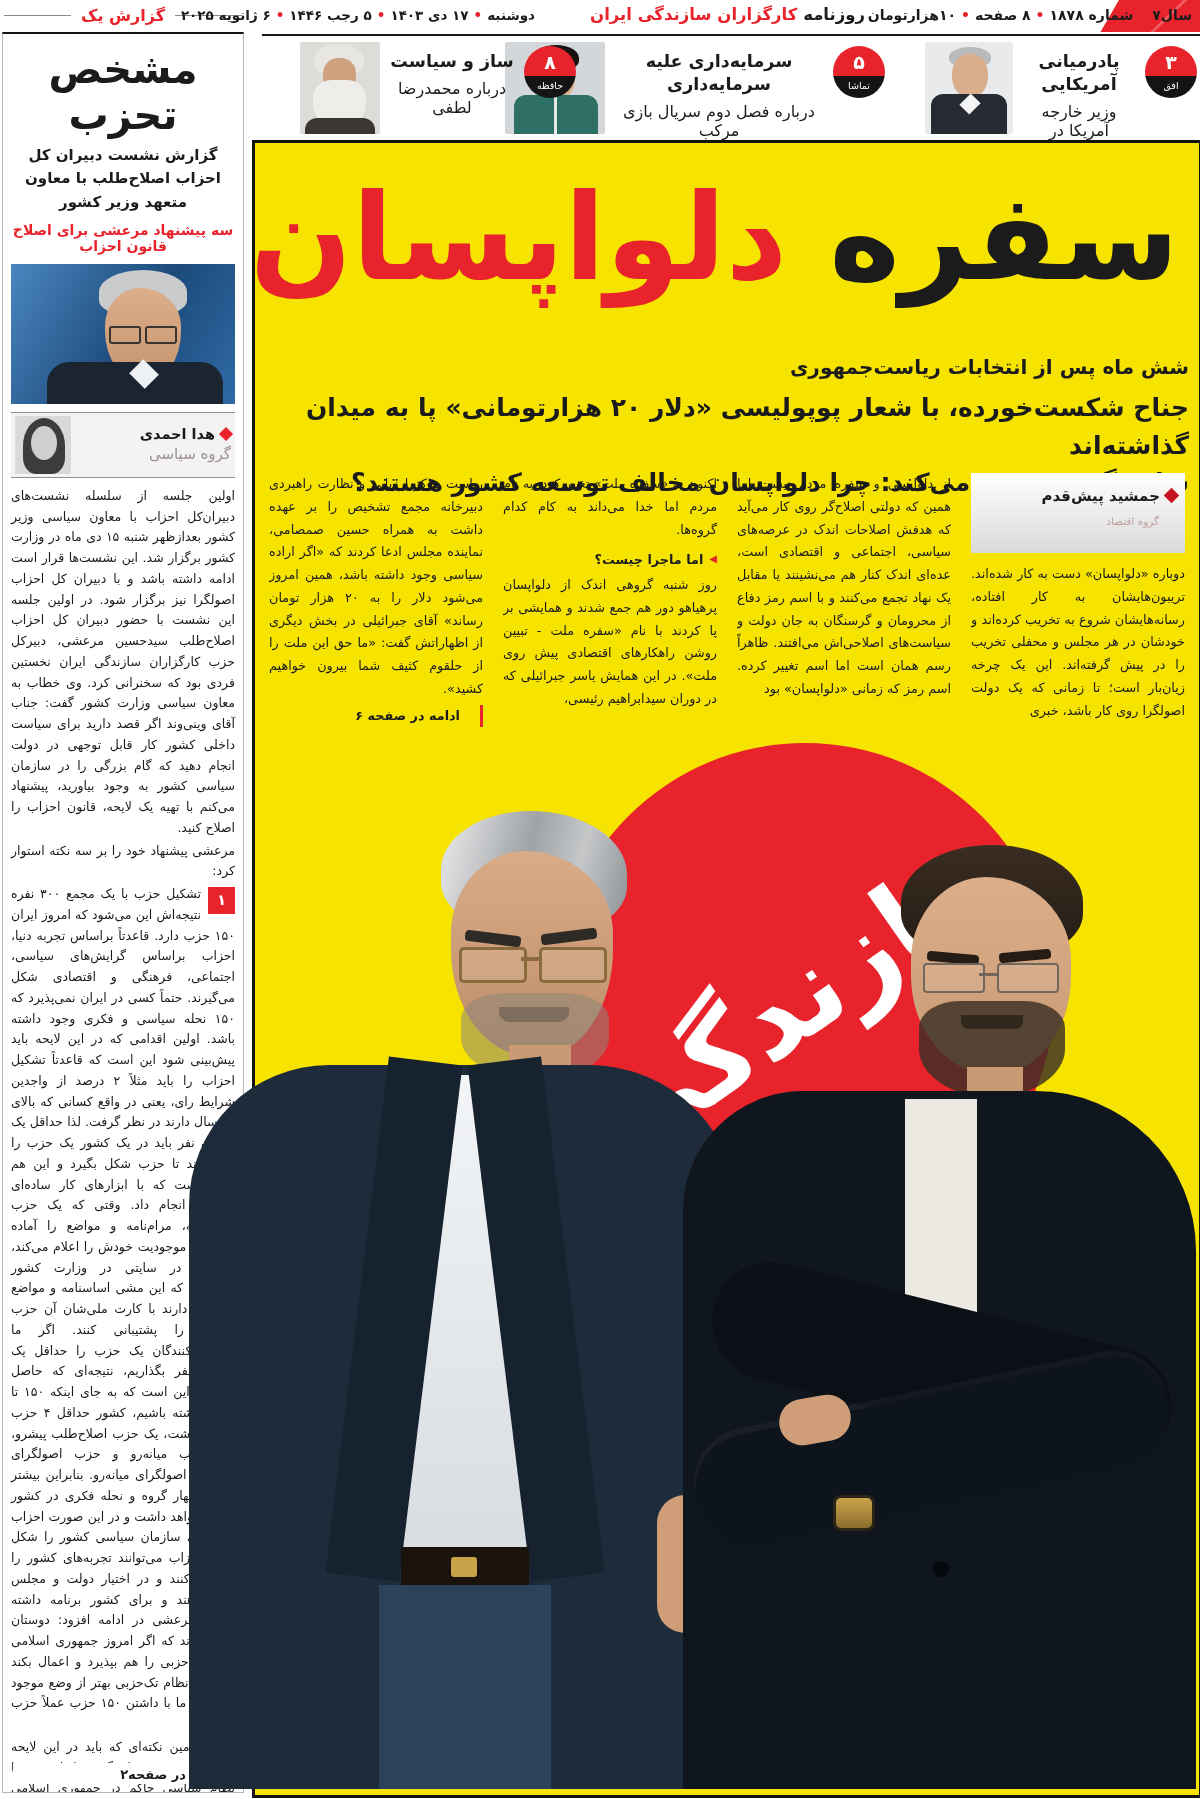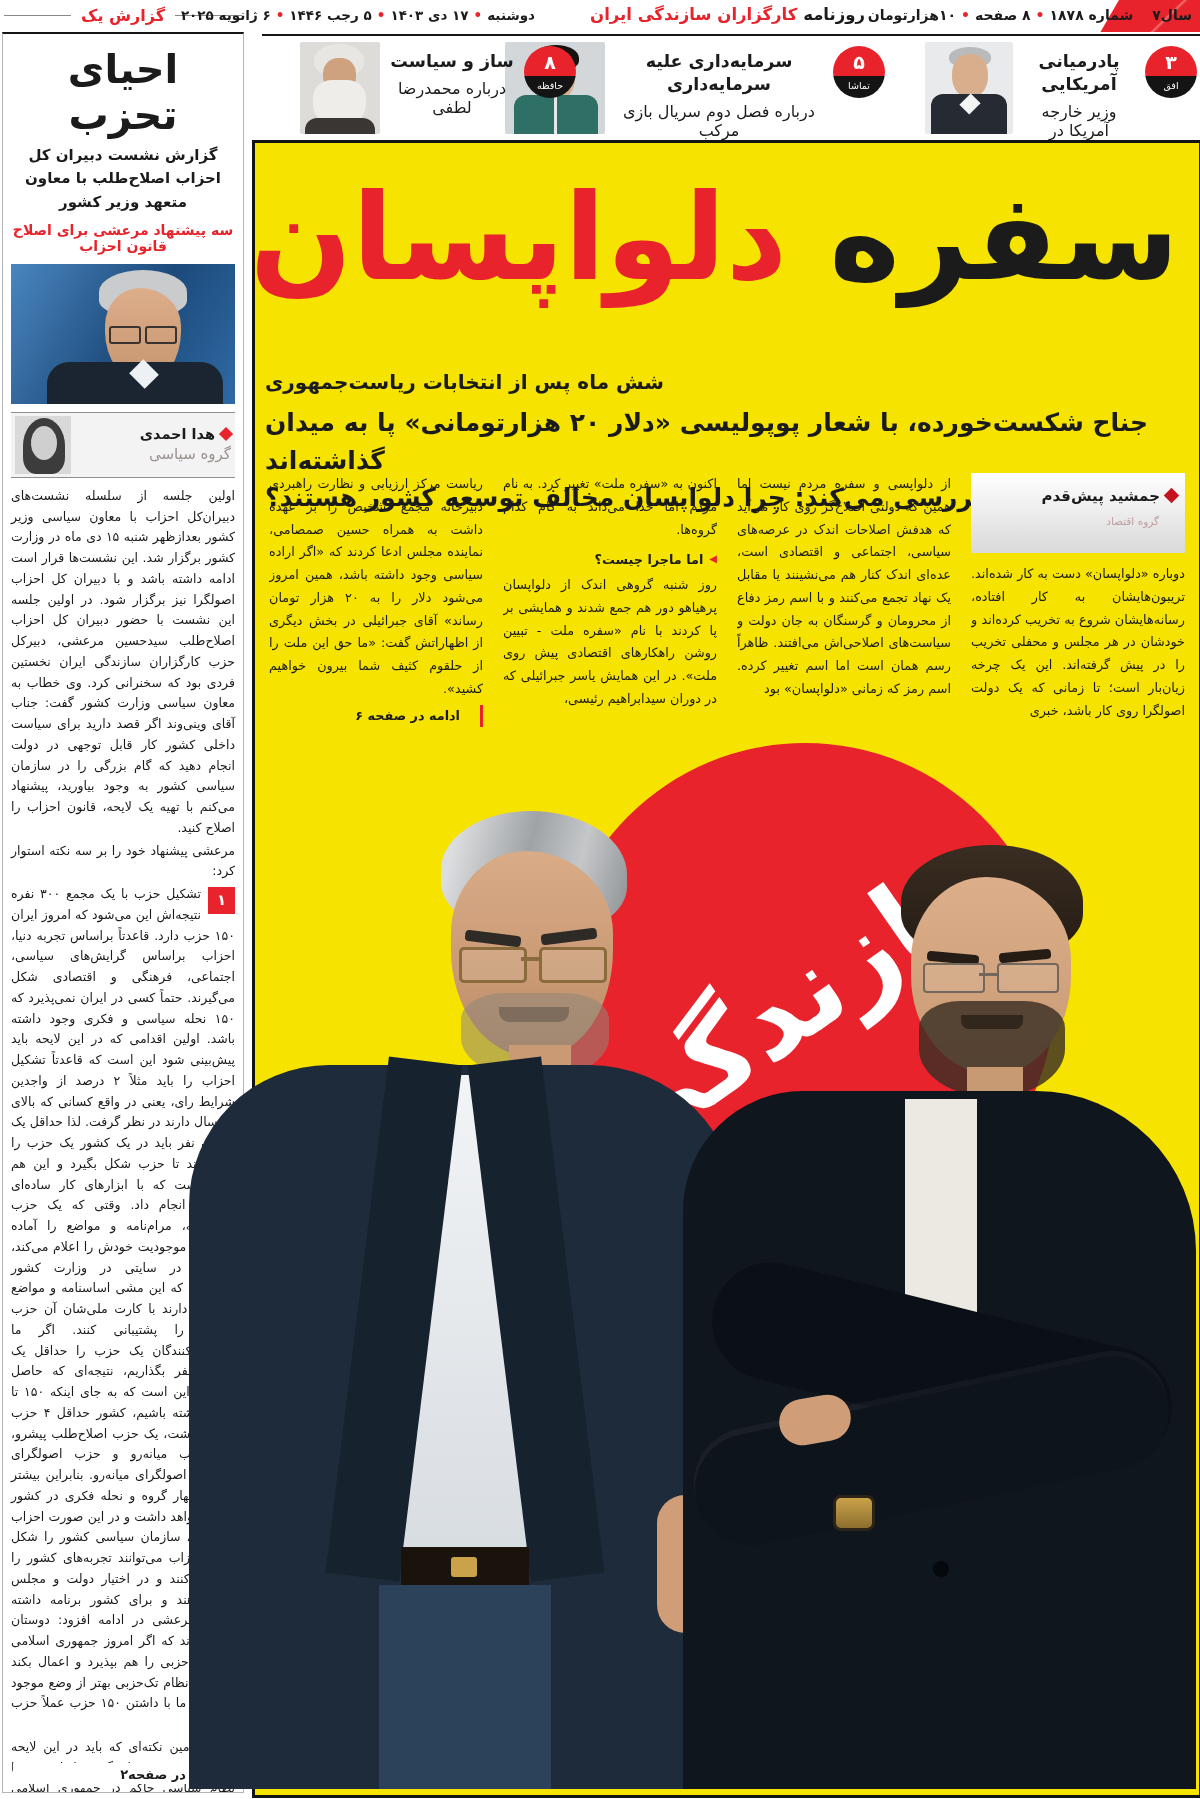--- a/index.html
+++ b/index.html
@@ -59,21 +59,21 @@
   .avatar .aface{position:absolute;left:16px;top:10px;width:26px;height:34px;background:#cfcfcf;border-radius:50%;}
   .report-body{font-size:12.5px;line-height:1.66;text-align:justify;margin-top:8px;}
   .report-body p{margin:0 0 2px;}
   .numbadge{float:right;width:27px;height:27px;background:#e8232b;color:#fff;font-weight:bold;font-size:15px;text-align:center;line-height:27px;margin:3px 0 2px 7px;}
   .continue{position:absolute;bottom:8px;right:10px;left:10px;background:#fff;font-size:13px;font-weight:bold;padding:4px 8px 2px 0;border-right:3.5px solid #e8232b;}
 
   
   .lead{position:absolute;left:252px;top:140px;width:944px;height:1652px;background:#f7e300;border:3px solid #141414;overflow:visible;}
   .headline{position:absolute;top:2px;left:0;right:20px;text-align:center;font-size:120px;font-weight:bold;line-height:1.55;white-space:nowrap;}
   .headline .red{color:#e8232b;}
-  .deck{position:absolute;top:212px;left:10px;right:10px;text-align:left;font-weight:bold;margin-top:15px;}
+  .deck{position:absolute;top:212px;left:10px;right:10px;text-align:right;font-weight:bold;}
   .deck .d1{font-size:20px;margin-bottom:10px;}
   .deck .d2,.deck .d3{font-size:25px;line-height:1.5;}
   .cols{position:absolute;top:330px;left:14px;right:14px;height:332px;display:flex;gap:20px;z-index:3;}
   .col{flex:1 1 0;font-size:12.8px;line-height:1.78;text-align:justify;overflow:hidden;}
   .mbyline{height:70px;background:linear-gradient(#ffffff,#d9d9d9);margin-bottom:10px;padding:10px 8px 0;position:relative;}
   .mbyline .name{font-size:15px;font-weight:bold;}
   .mbyline .name::before{content:"";display:inline-block;width:11px;height:11px;background:#c41420;transform:rotate(45deg);margin-left:6px;}
   .mbyline .grp{font-size:10.5px;color:#bf9f9f;margin:2px 18px 16px 0;}
   .subhead{font-weight:bold;margin:8px 0 2px;}
   .subhead::before{content:"◀";color:#e8232b;font-size:10px;margin-left:6px;vertical-align:2px;}
@@ -192,21 +192,21 @@
     <div style="position:absolute;left:13px;top:38px;width:53px;height:48px;background:#efedea;border-radius:40% 40% 55% 55%;"></div>
     <div class="ph-body" style="left:5px;top:76px;width:70px;height:16px;background:#3a3633;"></div>
   </div>
 </div>
 
 <aside class="report-col">
   <div class="kicker">
       <b>گزارش یک</b>
     </div>
   <div class="report-box">
-    <h1 class="report-title">احیای تحزب</h1>
+    <h1 class="report-title">مشخص تحزب</h1>
     <div class="report-sub">گزارش نشست دبیران کل احزاب اصلاح‌طلب با معاون متعهد وزیر کشور</div>
     <div class="report-high">سه پیشنهاد مرعشی برای اصلاح قانون احزاب</div>
     <div class="marashi">
       <div class="hair"></div>
         <div class="face"></div>
       <div class="gl l"></div>
         <div class="gl r"></div>
       <div class="suit"></div>
         <div class="collar"></div>
     </div>

